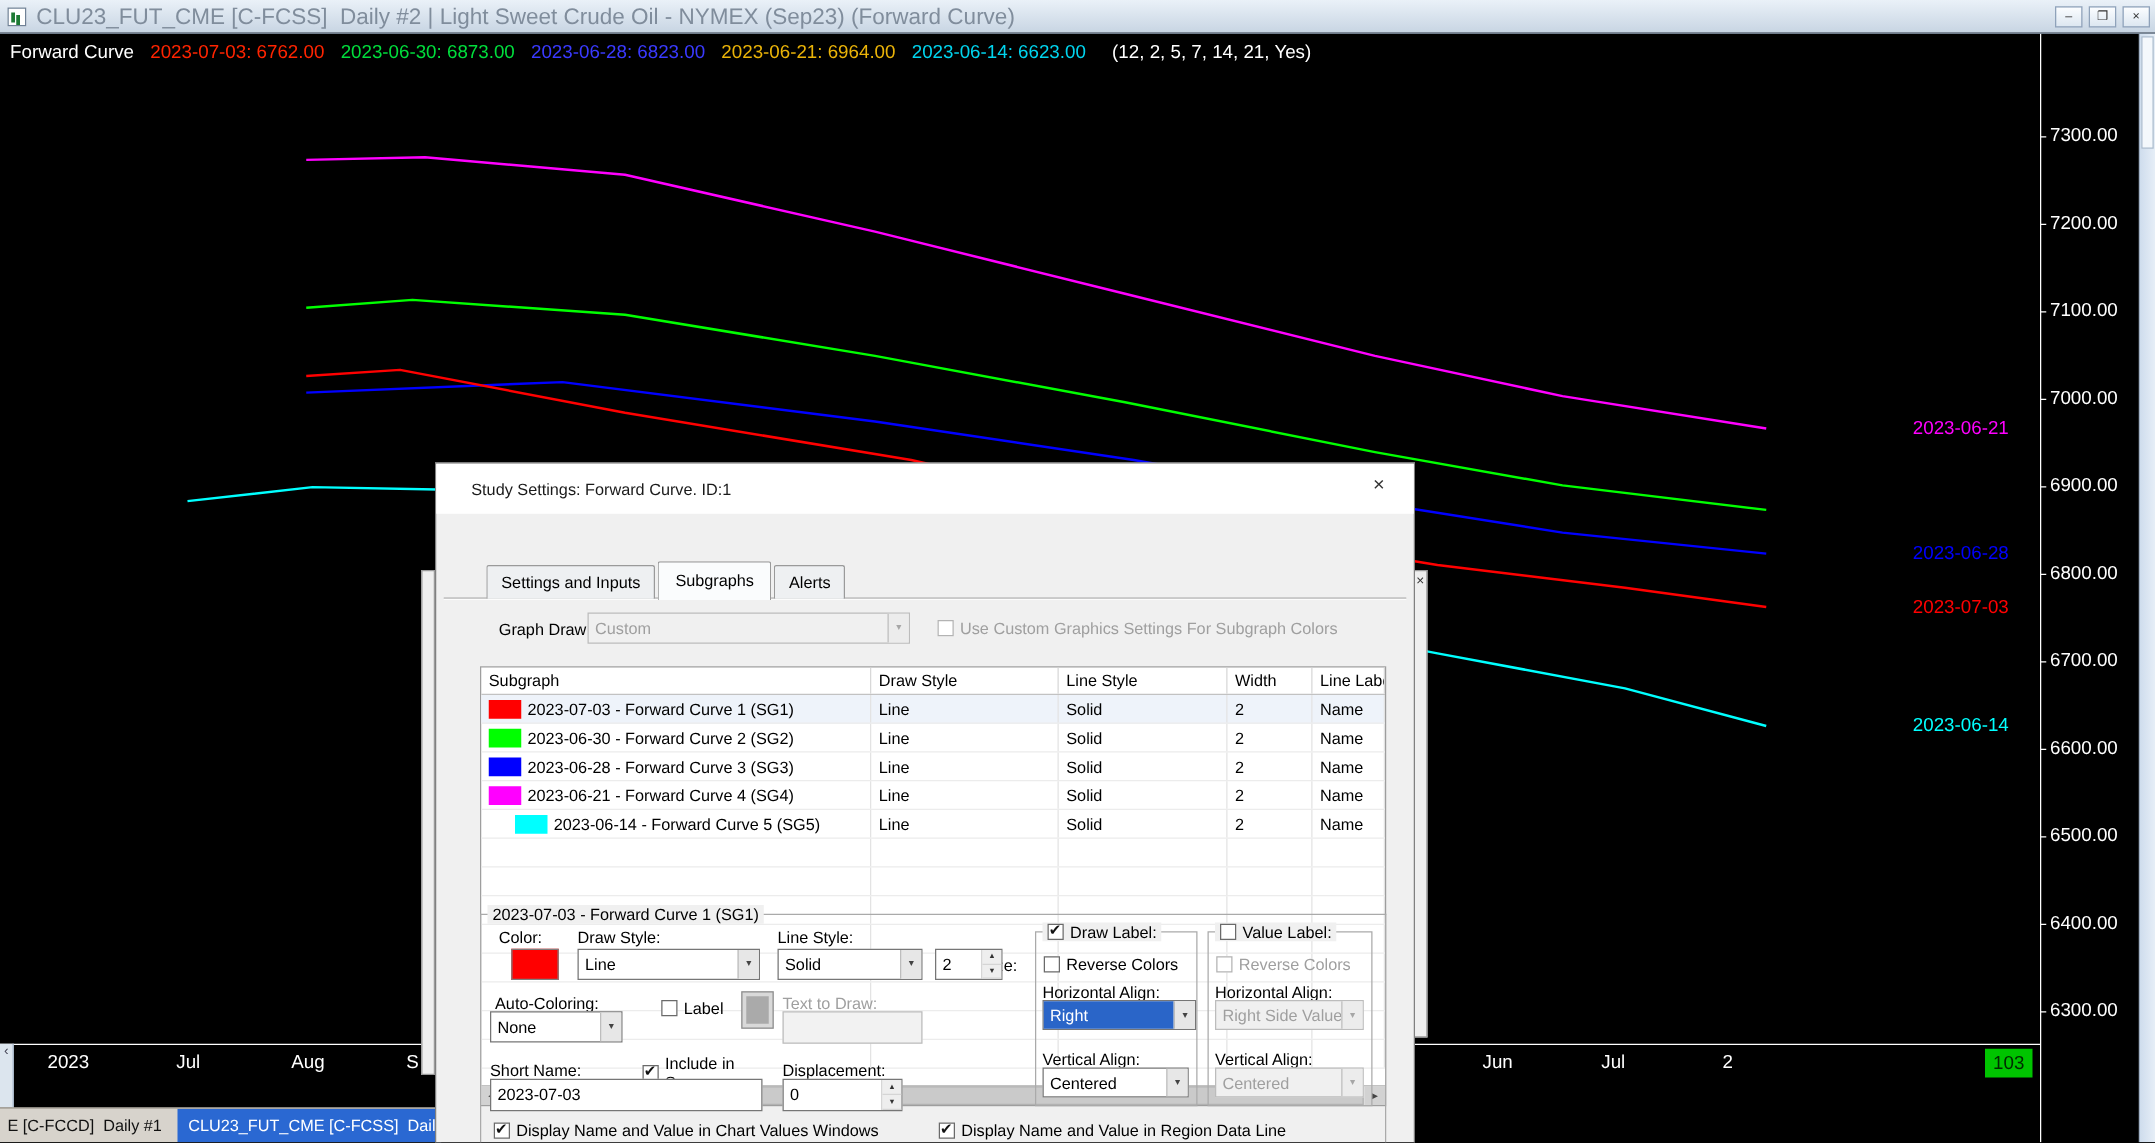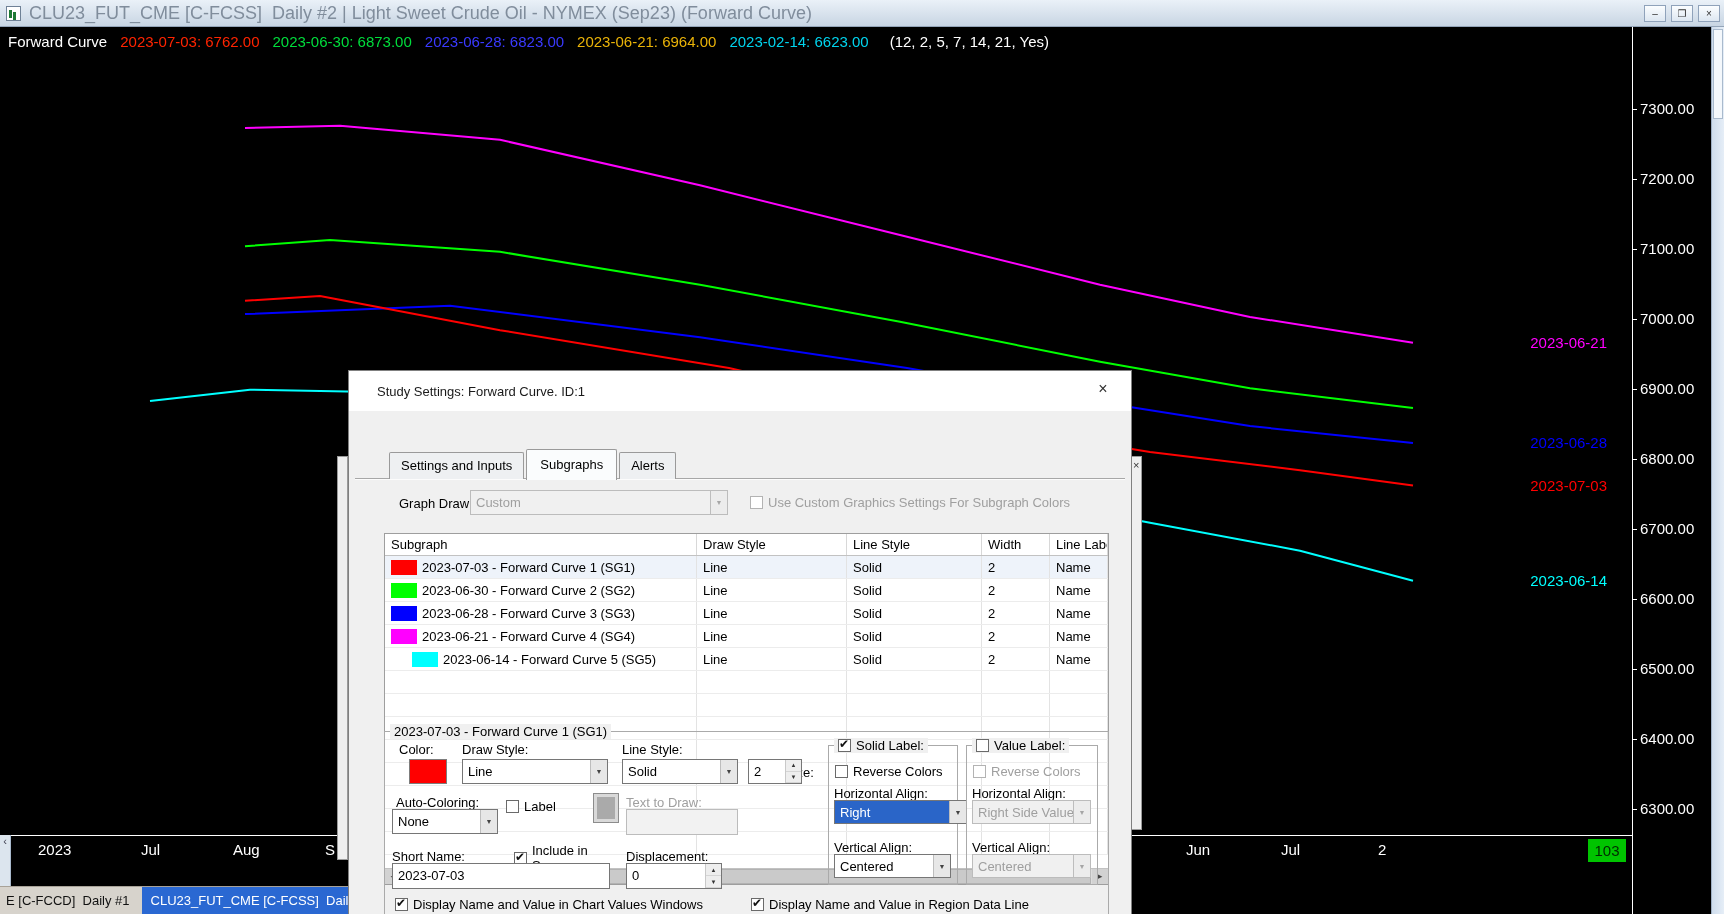--- a/index.html
+++ b/index.html
@@ -148,21 +148,21 @@
       <polyline points="245,100.9 340,98.8 500,112.8 700,158.3 900,208.0 1100,257.7 1250,289.9 1413,315.8" fill="none" stroke="#ff00ff" stroke-width="2" stroke-linejoin="round"></polyline>
     </svg>
   <div class="axis-v"></div>
   <div class="axis-h"></div>
   <div class="data-line" id="data-line">
       <span class="study">Forward Curve</span>
       <span style="color: rgb(255, 36, 0);">2023-07-03: 6762.00</span>
       <span style="color: rgb(0, 221, 60);">2023-06-30: 6873.00</span>
       <span style="color: rgb(58, 58, 255);">2023-06-28: 6823.00</span>
       <span style="color: #eab308;">2023-06-21: 6964.00</span>
-      <span style="color: rgb(0, 212, 238);">2023-02-14: 6623.00</span>
+      <span style="color: rgb(0, 212, 238);">2023-06-14: 6623.00</span>
       <span class="params">(12, 2, 5, 7, 14, 21, Yes)</span>
     </div>
   <div id="price-scale">
       <div class="price-label" style="top: 100px;">7300.00</div>
       <div class="price-tick" style="top: 109px;"></div>
       <div class="price-label" style="top: 170px;">7200.00</div>
       <div class="price-tick" style="top: 179px;"></div>
       <div class="price-label" style="top: 240px;">7100.00</div>
       <div class="price-tick" style="top: 249px;"></div>
       <div class="price-label" style="top: 310px;">7000.00</div>
@@ -371,21 +371,21 @@
           <span>▼</span>
         </span>
     </div>
 
     <div class="dlg-label" style="left:47px;top:424px;">Auto-Coloring:</div>
     <div class="combo" style="left:43px;top:438px;width:106px;">
       <span class="combo-text">None</span>
         <span class="combo-btn">▼</span>
     </div>
 
-    <div class="cb-row" style="left:157px;top:428px;text-align:right;">
+    <div class="cb-row" style="left:180px;top:428px;text-align:right;">
       <span class="cb"></span>
       <span>Label</span>
     </div>
     <div class="gray-btn" style="left:244px;top:422px;width:26px;height:30px;">
         <div></div>
       </div>
 
     <div class="cb-row" style="left:165px;top:472px;">
       <span class="cb checked"></span>
       <span>
@@ -405,28 +405,28 @@
       <span class="spin-val">0</span>
       <span class="spin-btns">
           <span>▲</span>
           <span>▼</span>
         </span>
     </div>
 
     <div class="groupbox" style="left:479px;top:374px;width:130px;height:140px;">
       <div class="gb-legend">
         <span class="cb checked"></span>
-        <span>Solid Label:</span>
+        <span>Draw Label:</span>
       </div>
       <div class="cb-row" style="left:6px;top:18px;">
         <span class="cb"></span>
         <span>Reverse Colors</span>
       </div>
       <div class="dlg-label" style="left:5px;top:40px;">Horizontal Align:</div>
-      <div class="combo selected" style="left:5px;top:54px;width:133px;height:24px;">
+      <div class="combo selected" style="left:5px;top:54px;width:123px;height:24px;">
         <span class="combo-text">Right</span>
           <span class="combo-btn">▼</span>
       </div>
       <div class="dlg-label" style="left:5px;top:94px;">Vertical Align:</div>
       <div class="combo" style="left:5px;top:108px;width:117px;height:24px;">
         <span class="combo-text">Centered</span>
           <span class="combo-btn">▼</span>
       </div>
     </div>
 

